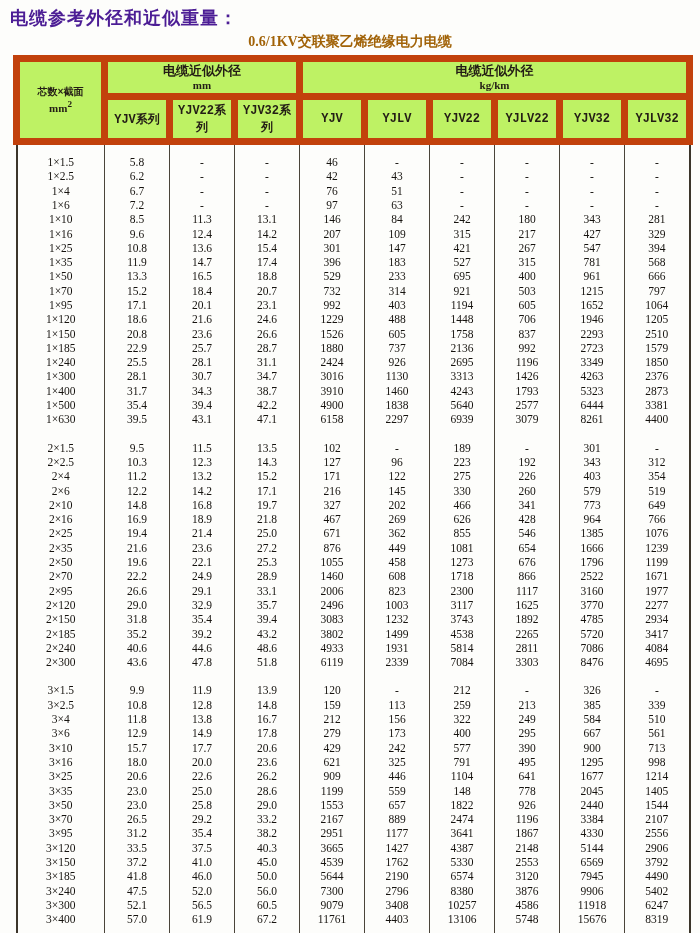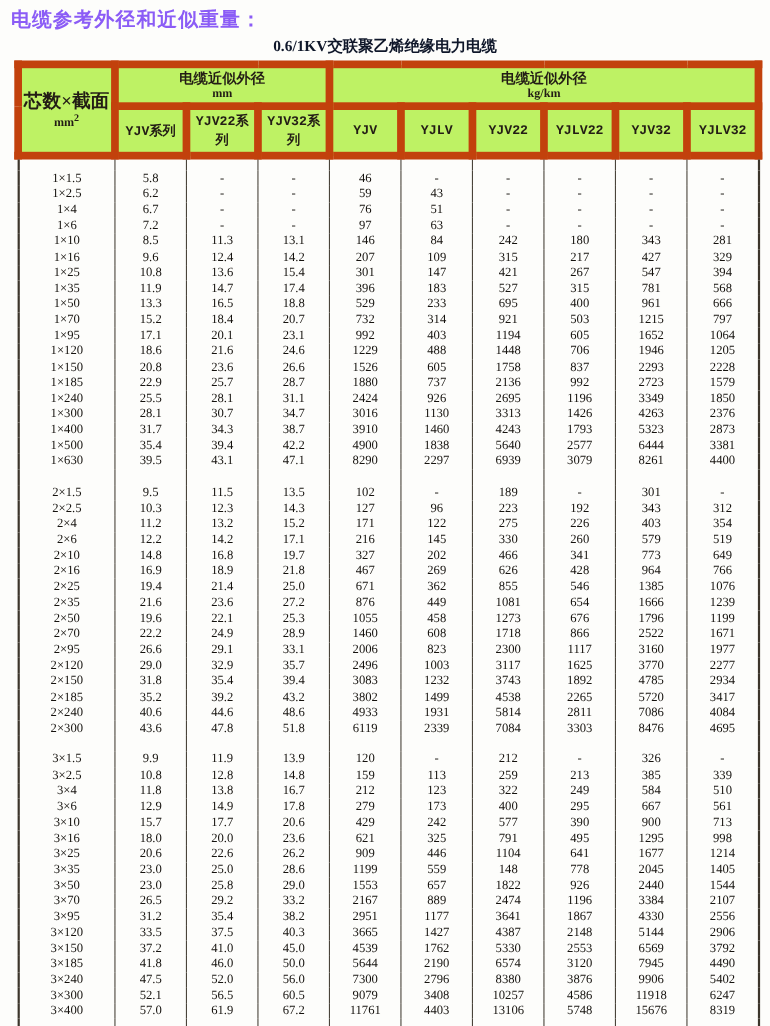--- a/index.html
+++ b/index.html
@@ -9,50 +9,50 @@
     color:#1a1a1a;
     font-family:"Liberation Serif", serif;
     overflow:hidden;
   }
   .page-title{
     font-family:"Liberation Sans", sans-serif;
     font-weight:bold;
     font-size:18px;
     letter-spacing:1px;
     padding:6px 0 0 10px;
-    color:#8b5cf6;
+    color:#4c1d95;
   }
   .subtitle{
     text-align:center;
     font-weight:bold;
     font-size:14px;
     margin:3px 0 4px 0;
     font-family:"Liberation Serif", serif;
-    color:#0f172a;
+    color:#a16207;
   }
   table.spec{
     border-collapse:collapse;
     table-layout:fixed;
     width:673px;
     margin-left:13px;
     border:2px solid #3c352b;
   }
   table.spec col.c-spec{width:88px;}
   table.spec col.c-val{width:65px;}
   thead th{
     background:#bef264;
     border:7px solid #c2410c;
     font-weight:bold;
     vertical-align:middle;
     padding:2px 0;
     color:#231d15;
   }
   .group-label{font-size:13px;line-height:1.15;font-family:"Liberation Sans", sans-serif;}
   .group-unit{font-size:11px;line-height:1.1;font-family:"Liberation Serif", serif;}
-  .corner-title{font-size:17px;line-height:1.2;font-family:Liberation Serif, serif;}
+  .corner-title{font-size:10px;line-height:1.2;font-family:Liberation Mono, monospace;}
   .corner-unit{font-size:11px;line-height:1.1;font-family:"Liberation Serif", serif;}
   .col-head{font-size:12px;height:26px;font-family:Liberation Mono, monospace;}
   tbody td{
     border-left:1px solid #4a443a;
     border-right:1px solid #4a443a;
     border-top:none;border-bottom:none;
     text-align:center;
     font-size:11.5px;
     line-height:14.3px;
     height:14.3px;
@@ -133,21 +133,21 @@
         <td>-</td>
         <td>-</td>
         <td>-</td>
         <td>-</td>
       </tr>
       <tr>
         <td>1×2.5</td>
         <td>6.2</td>
         <td>-</td>
         <td>-</td>
-        <td>59</td>
+        <td>42</td>
         <td>43</td>
         <td>-</td>
         <td>-</td>
         <td>-</td>
         <td>-</td>
       </tr>
       <tr>
         <td>1×4</td>
         <td>6.7</td>
         <td>-</td>
@@ -270,21 +270,21 @@
       <tr>
         <td>1×150</td>
         <td>20.8</td>
         <td>23.6</td>
         <td>26.6</td>
         <td>1526</td>
         <td>605</td>
         <td>1758</td>
         <td>837</td>
         <td>2293</td>
-        <td>2228</td>
+        <td>2510</td>
       </tr>
       <tr>
         <td>1×185</td>
         <td>22.9</td>
         <td>25.7</td>
         <td>28.7</td>
         <td>1880</td>
         <td>737</td>
         <td>2136</td>
         <td>992</td>
@@ -337,21 +337,21 @@
         <td>5640</td>
         <td>2577</td>
         <td>6444</td>
         <td>3381</td>
       </tr>
       <tr>
         <td>1×630</td>
         <td>39.5</td>
         <td>43.1</td>
         <td>47.1</td>
-        <td>8290</td>
+        <td>6158</td>
         <td>2297</td>
         <td>6939</td>
         <td>3079</td>
         <td>8261</td>
         <td>4400</td>
       </tr>
       <tr class="spacer">
         <td></td>
         <td></td>
         <td></td>
@@ -590,21 +590,21 @@
         <td>213</td>
         <td>385</td>
         <td>339</td>
       </tr>
       <tr>
         <td>3×4</td>
         <td>11.8</td>
         <td>13.8</td>
         <td>16.7</td>
         <td>212</td>
-        <td>123</td>
+        <td>156</td>
         <td>322</td>
         <td>249</td>
         <td>584</td>
         <td>510</td>
       </tr>
       <tr>
         <td>3×6</td>
         <td>12.9</td>
         <td>14.9</td>
         <td>17.8</td>

